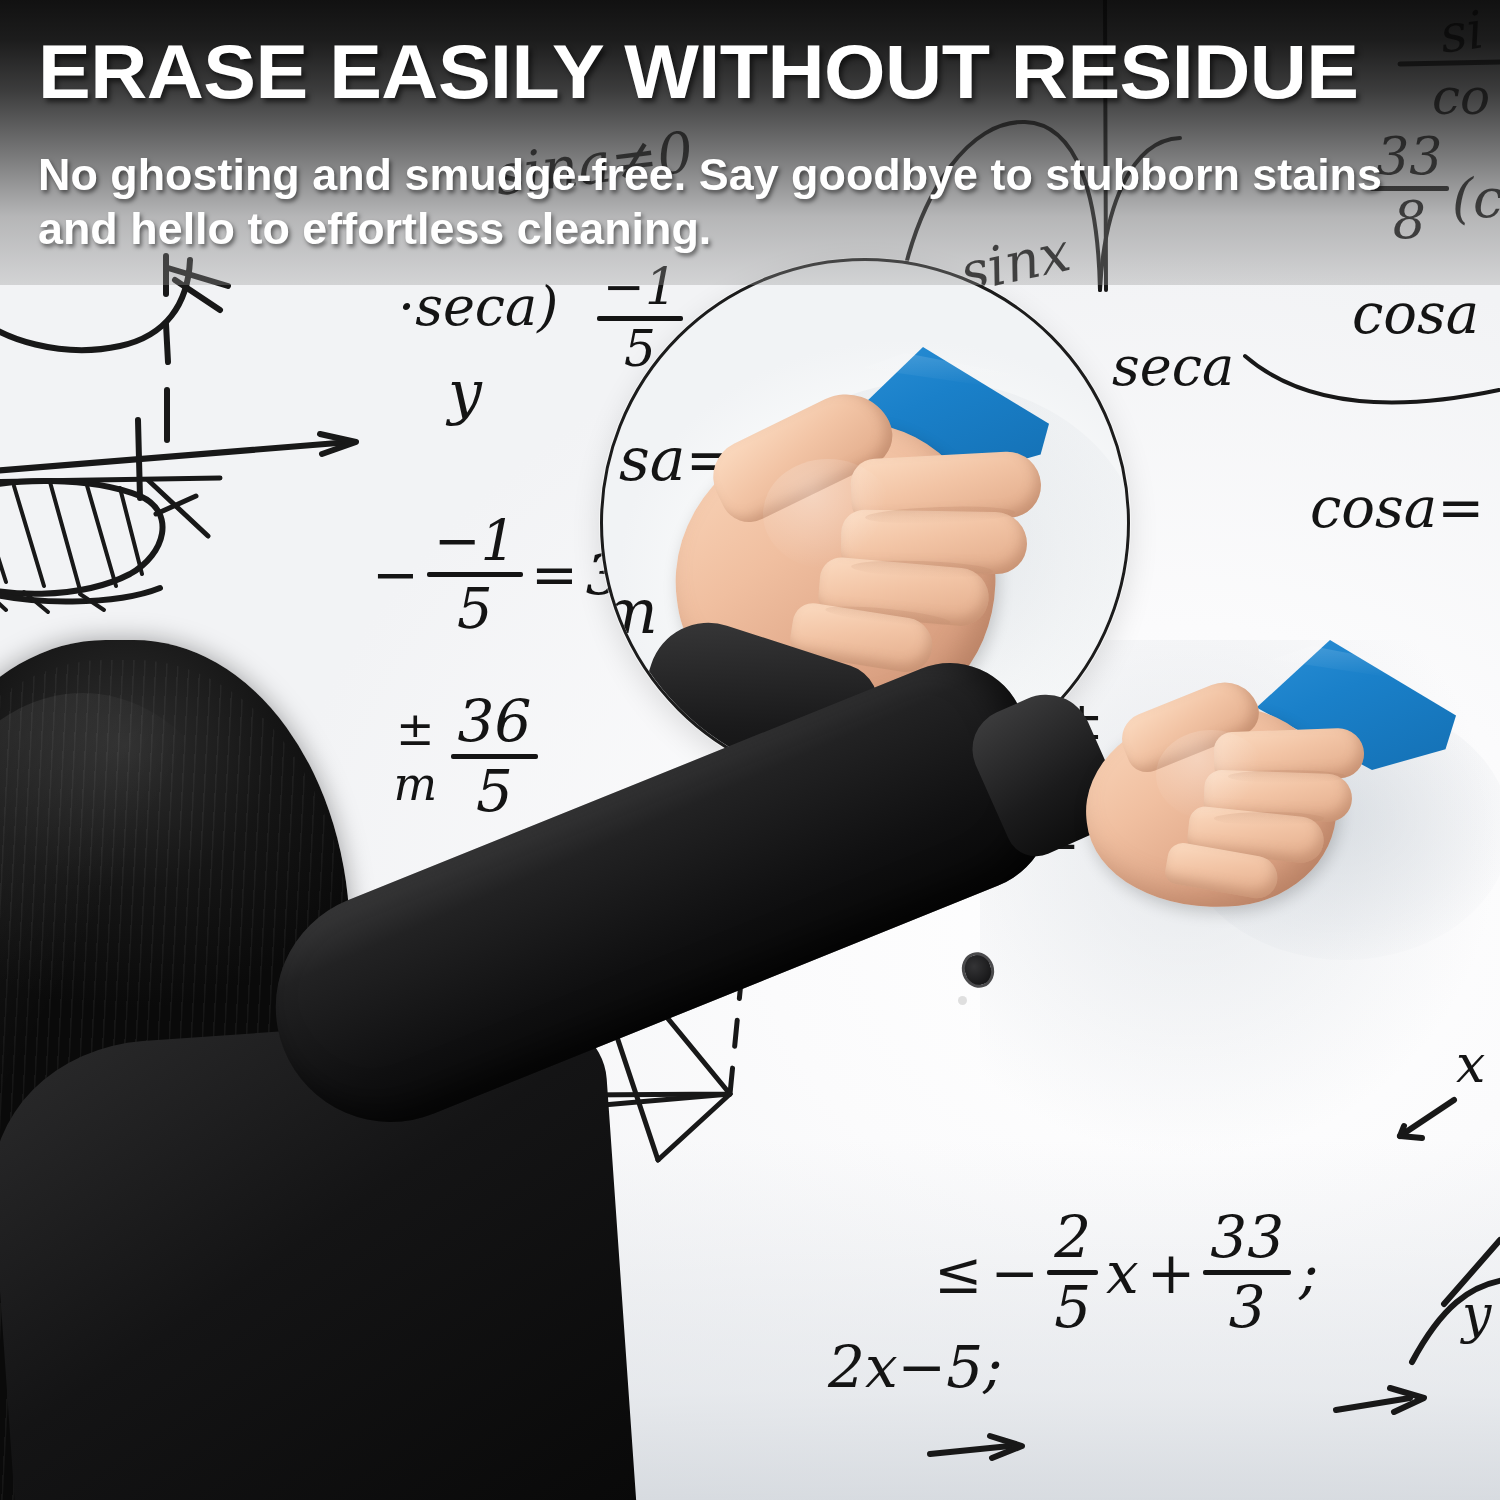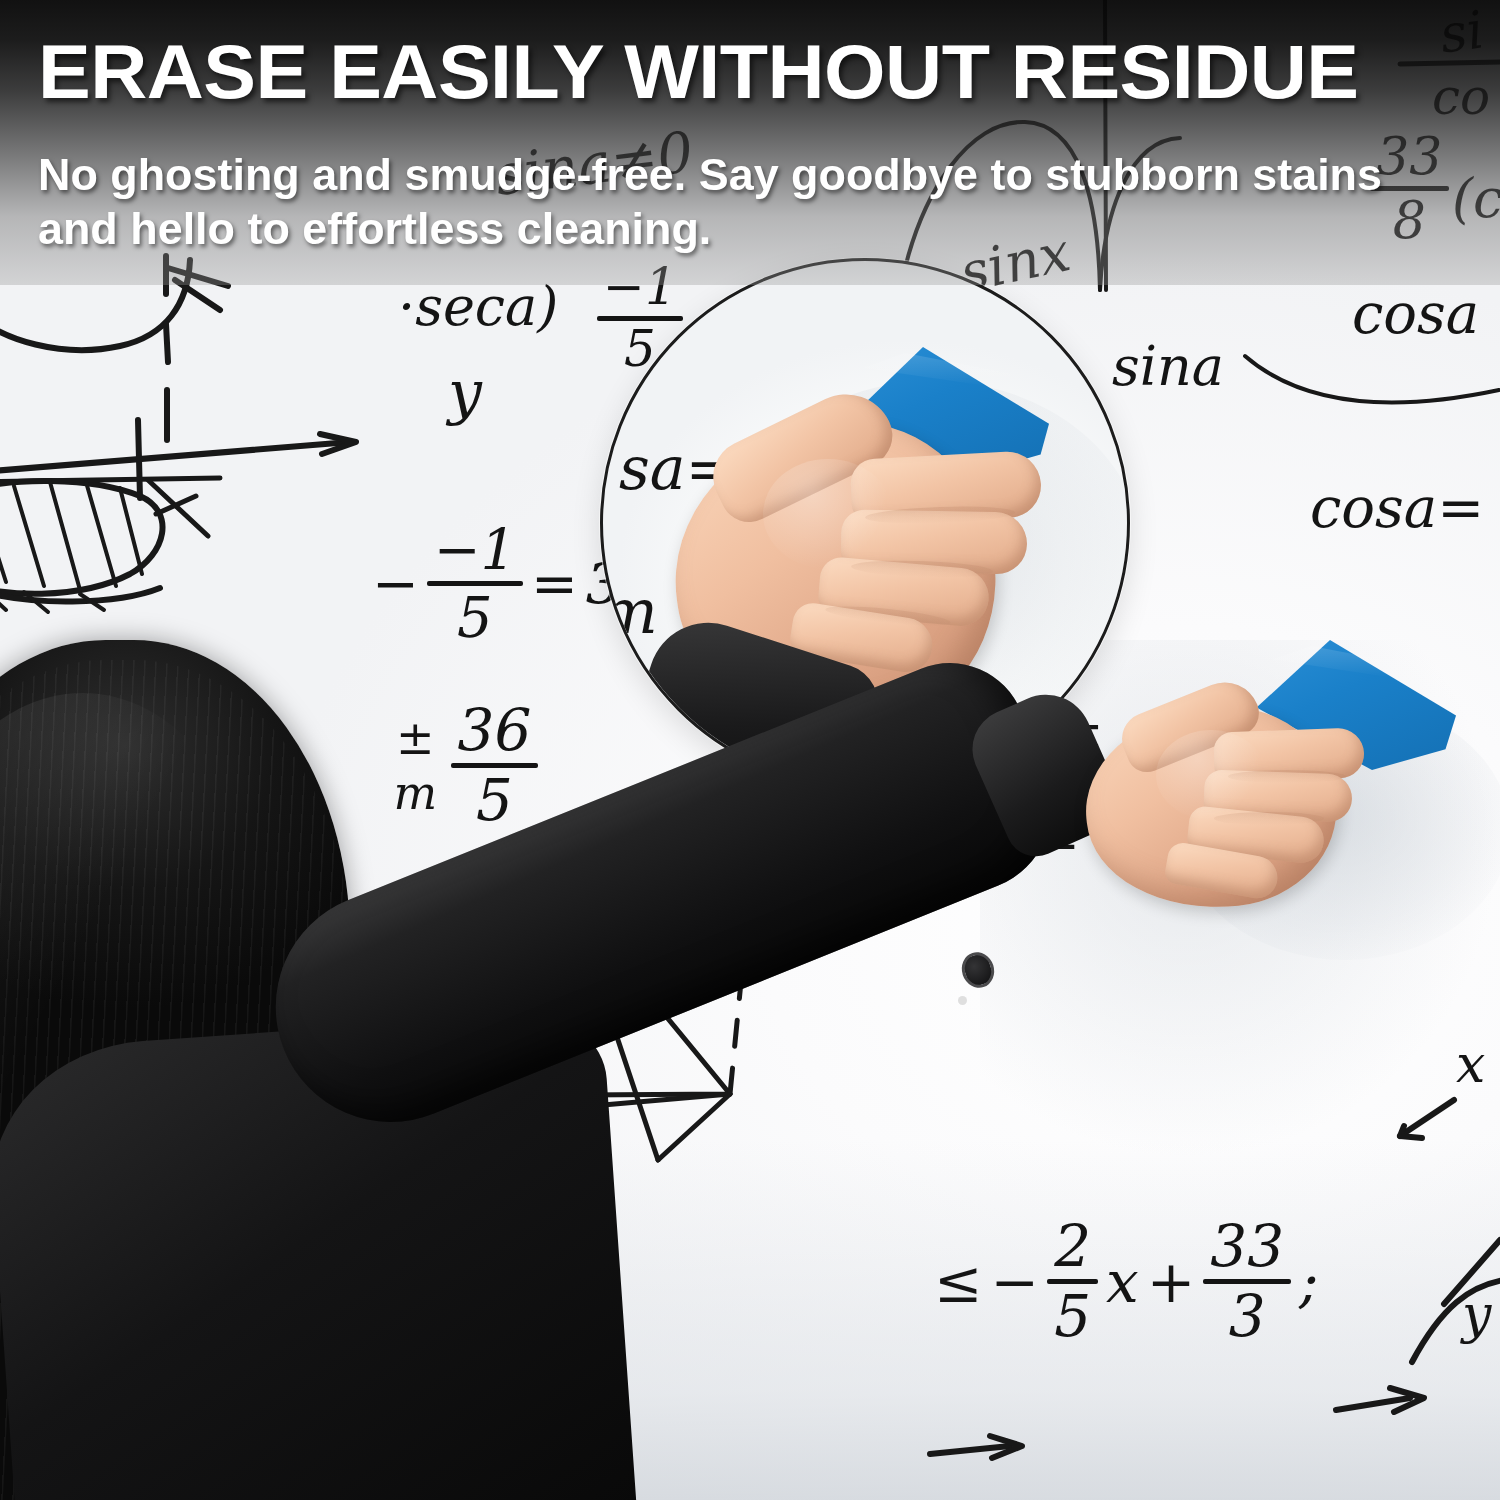--- a/index.html
+++ b/index.html
@@ -44,21 +44,21 @@
     position:absolute;
     display:inline-flex;flex-direction:column;align-items:center;
     color:#141414;font-family:"DejaVu Serif",serif;font-style:italic;line-height:1.02;
   }
   .frac .num{padding:0 .12em;}
   .frac .bar{width:100%;height:5px;background:#141414;border-radius:2px;margin:3px 0;}
   .frac .den{padding:0 .12em;}
 
   .eqrow{
     position:absolute;display:flex;align-items:center;gap:8px;
-    color:#141414;font-family:"DejaVu Serif",serif;font-style:italic;line-height:1;margin-top:9px;
+    color:#141414;font-family:"DejaVu Serif",serif;font-style:italic;line-height:1;
   }
   .eqrow .frac{position:static;}
 
   svg.draw{position:absolute;overflow:visible;}
   svg.draw path,svg.draw line,svg.draw polyline,svg.draw ellipse{
     fill:none;stroke:#181818;stroke-linecap:round;stroke-linejoin:round;
   }
 
   
   .person{position:absolute;left:-120px;top:600px;width:900px;height:920px;}
@@ -336,20 +336,21 @@
     <span>x</span>
     <span>+</span>
     <span class="frac">
       <span class="num">33</span>
       <span class="bar"></span>
       <span class="den">3</span>
     </span>
     <span>;</span>
   </div>
 
+  <div class="ink" style="left:828px;top:1338px;font-size:58px;">2x−5;</div>
 
   <svg class="draw" style="left:930px;top:1432px;width:120px;height:40px;">
     <path d="M 0 22 L 80 14" stroke-width="6"></path>
     <path d="M 60 4 L 92 14 L 62 26" stroke-width="6" fill="#181818"></path>
   </svg>
 
   <div class="ink" style="left:1456px;top:1038px;font-size:52px;">x</div>
   <svg class="draw" style="left:1400px;top:1090px;width:120px;height:300px;">
     <path d="M 54 10 L 0 46" stroke-width="6"></path>
     <path d="M 4 36 L 0 46 L 22 48" stroke-width="6" fill="#181818"></path>
@@ -365,21 +366,21 @@
   <div class="eqrow" style="left:1060px;top:700px;font-size:52px;">
     <span style="display:inline-flex;flex-direction:column;align-items:center;line-height:.82;">
       <span>±</span>
       <span>−</span>
     </span>
     <span style="font-size:40px;align-self:flex-end;">N</span>
   </div>
 
   <div class="ink" style="left:912px;top:814px;font-size:54px;">cosa=</div>
 
-  <div class="ink" style="left:1112px;top:340px;font-size:54px;">sina</div>
+  <div class="ink" style="left:1112px;top:340px;font-size:54px;">seca</div>
 
   <div class="magnifier" style="left:600px;top:258px;width:524px;height:524px;">
     <div class="mag-inner">
 
       <div class="eqrow" style="left:16px;top:168px;font-size:60px;">
         <span>sa=</span>
       </div>
       <div class="ink" style="left:155px;top:222px;font-size:42px;">a=±</div>
 
       <div class="ink" style="left:-4px;top:320px;font-size:62px;">m</div>

